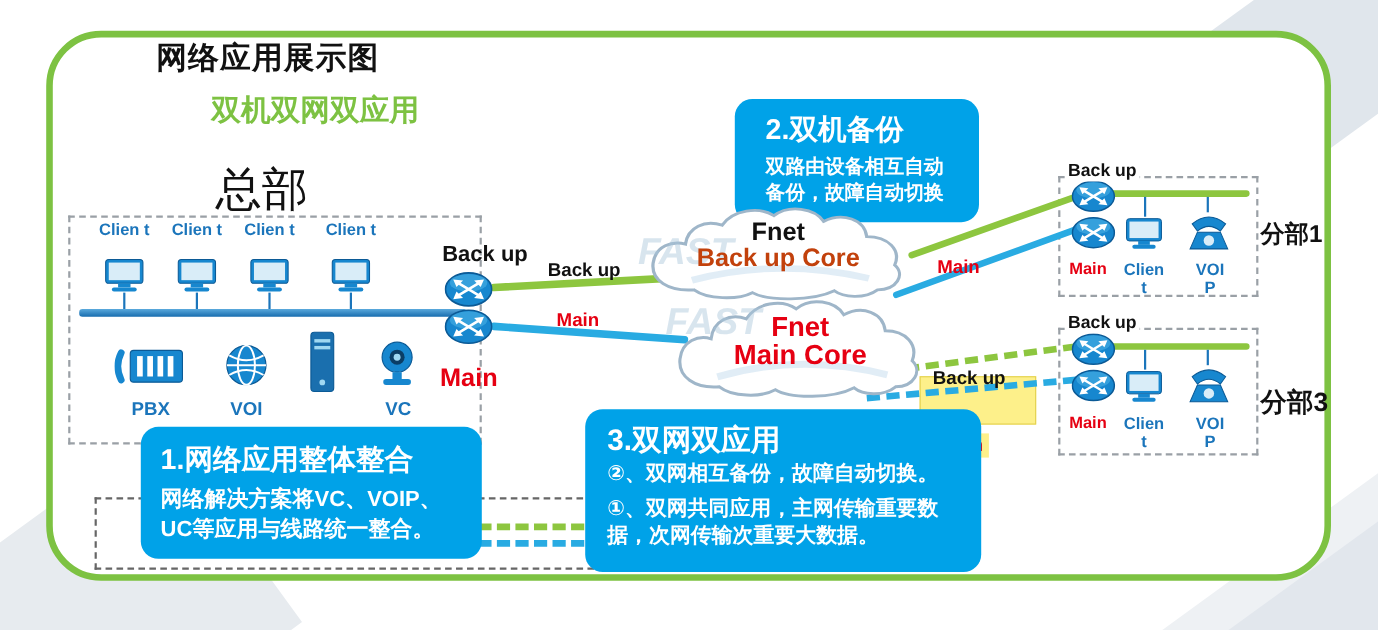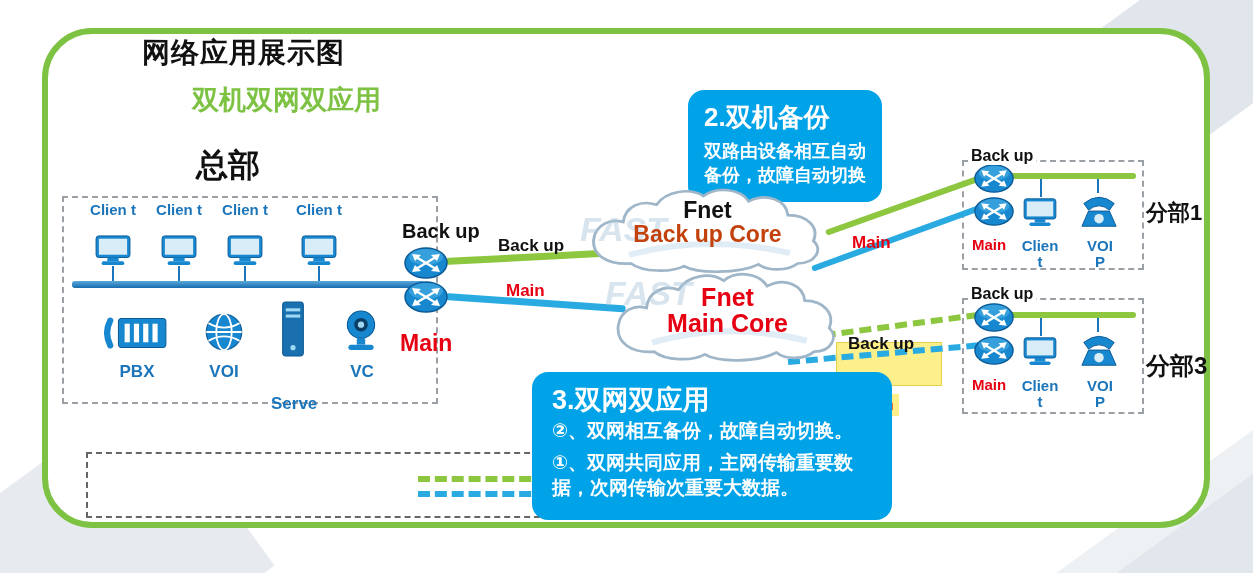--- a/index.html
+++ b/index.html
@@ -2,21 +2,21 @@
 <html><head>
 <meta charset="utf-8">
 <style>
   html,body{margin:0;padding:0;background:#fff;}
   .stage{position:relative;width:1253px;height:573px;overflow:hidden;background:#fff;
          font-family:"Liberation Sans","DejaVu Sans",sans-serif;}
   .decor{position:absolute;z-index:0;}
   .frame{position:absolute;z-index:1;background:#fff;border:6px solid #7DC242;border-radius:50px;}
   .page-title{position:absolute;z-index:4;font-size:28px;font-weight:bold;color:#111;letter-spacing:1px;}
   .page-subtitle{position:absolute;z-index:4;font-size:27px;font-weight:bold;color:#7DC242;}
-  .hq-title{position:absolute;z-index:4;font-size:32px;font-weight:bold;color:#111;}
+  .hq-title{position:absolute;z-index:4;font-size:42px;font-weight:normal;color:#111;}
   .dashed-box{position:absolute;z-index:2;border:2px dashed #9aa0a6;}
   .lbl-blue{position:absolute;z-index:4;color:#1B75BB;font-size:15px;font-weight:600;text-align:center;line-height:1.05;}
   .lbl-dev{position:absolute;z-index:4;color:#1B75BB;font-size:17px;font-weight:600;text-align:center;}
   .lbl-black{position:absolute;z-index:5;color:#111;font-weight:bold;}
   .lbl-red{position:absolute;z-index:5;color:#E60012;font-weight:bold;}
   .line{position:absolute;z-index:3;height:7px;border-radius:3px;transform-origin:left center;}
   .dash{position:absolute;z-index:4;height:0;transform-origin:left center;}
   .stub{position:absolute;z-index:3;width:2px;background:#1B75BB;}
   .bus{position:absolute;z-index:3;background:linear-gradient(#5aa9dc,#176cae);border-radius:3px;}
   .icon{position:absolute;z-index:4;}
@@ -155,21 +155,21 @@
         <polygon points="36,26 27,25 33,19"></polygon>
       </g>
   </svg>
   <div class="lbl-red" style="left:400px;top:330px;font-size:23px;">Main</div>
 
   <div class="line" style="left:446px;top:258px;width:172px;background:#8DC63F;transform:rotate(-3deg);"></div>
   <div class="line" style="left:446px;top:293px;width:180px;background:#29ABE2;transform:rotate(4deg);"></div>
   <div class="lbl-black" style="left:498px;top:236px;font-size:17px;">Back up</div>
   <div class="lbl-red" style="left:506px;top:281px;font-size:17px;">Main</div>
 
-  <div class="callout" style="left:688px;top:90px;width:194px;height:112px;padding:10px 16px;z-index:4;">
+  <div class="callout" style="left:668px;top:90px;width:222px;height:112px;padding:10px 28px;z-index:4;">
     <div class="c-title" style="font-size:26px;">2.双机备份</div>
     <div class="c-body" style="font-size:18px;width:170px;margin-top:4px;">双路由设备相互自动备份，故障自动切换</div>
   </div>
 
   <div class="cloud" style="left:580px;top:184px;width:255px;height:95px;">
     <svg class="cloud-shape" viewBox="0 0 260 110" preserveAspectRatio="none">
       <path d="M52,92 C28,94 12,82 14,64 C16,46 32,40 44,44 C46,26 62,18 78,24 C88,8 112,4 126,14 C140,2 164,6 172,20 C190,10 210,18 212,36 C232,36 244,50 238,66 C248,76 240,92 222,92 C210,102 190,100 182,93 C162,104 120,104 106,95 C92,103 64,102 52,92 Z" fill="#ffffff" stroke="#9fb6c9" stroke-width="3"></path>
       <path d="M50,82 Q130,58 214,80" stroke="#d4e6f2" stroke-width="7" fill="none" opacity=".7"></path>
     </svg>
     <div class="wm" style="top:26px;">FAST</div>
@@ -288,20 +288,24 @@
   <svg class="icon" viewBox="0 0 44 40" style="left:1078px;top:332px;width:42px;height:38px;">
     <path d="M6 11 q16 -13 32 0 l-5 7 q-11 -9 -22 0 z" fill="#1787cf" stroke="#0b5a96"></path>
     <path d="M11 19 h22 l7 16 h-36 z" fill="#1787cf" stroke="#0b5a96"></path>
     <circle cx="22" cy="27" r="5" fill="#d9edf8"></circle>
   </svg>
   <div class="lbl-red" style="left:972px;top:376px;font-size:15px;">Main</div>
   <div class="lbl-blue" style="left:1019px;top:378px;width:42px;">Clien t</div>
   <div class="lbl-blue" style="left:1082px;top:378px;width:36px;">VOI P</div>
   <div class="lbl-black" style="left:1146px;top:350px;font-size:24px;">分部3</div>
 
+  <div class="callout" style="left:128px;top:388px;width:310px;height:120px;padding:12px 18px;z-index:6;">
+    <div class="c-title" style="font-size:26px;">1.网络应用整体整合</div>
+    <div class="c-body" style="font-size:20px;width:268px;margin-top:6px;">网络解决方案将VC、VOIP、UC等应用与线路统一整合。</div>
+  </div>
 
   <div class="callout" style="left:532px;top:372px;width:360px;height:148px;padding:10px 20px;z-index:6;">
     <div class="c-title" style="font-size:27px;">3.双网双应用</div>
     <div class="c-body" style="font-size:19px;width:320px;">②、双网相互备份，故障自动切换。</div>
     <div class="c-body" style="font-size:19px;width:320px;margin-top:6px;">①、双网共同应用，主网传输重要数据，次网传输次重要大数据。</div>
   </div>
 
 </div>
 
 </body></html>

